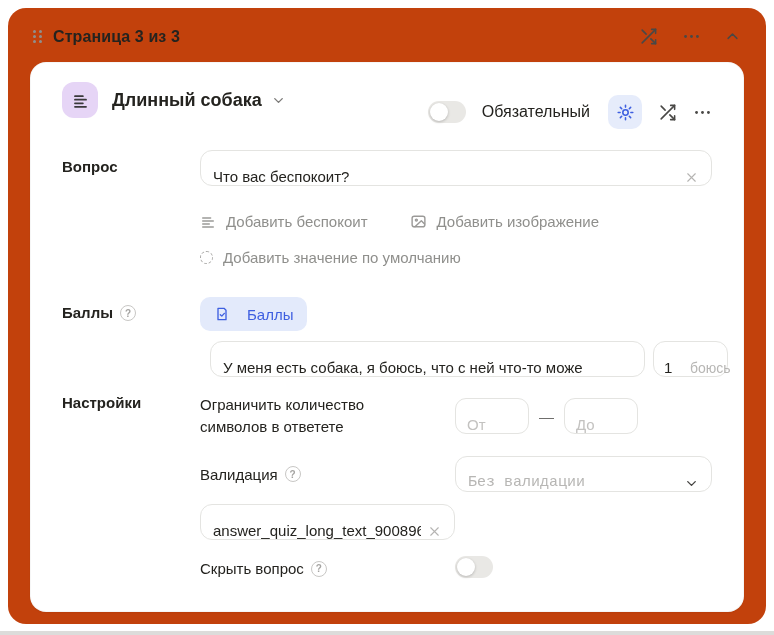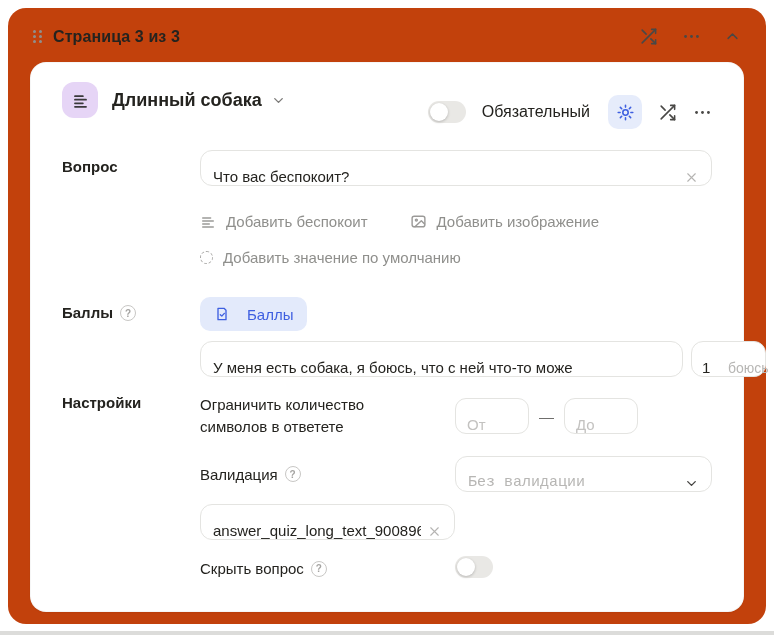--- a/index.html
+++ b/index.html
@@ -96,21 +96,21 @@
   }
   .help-inline { margin-left:7px; margin-top:0; align-self:center; }
   
   .chip {
     display:inline-flex; align-items:center; gap:17px; height:34px; padding:0 14px;
     border-radius:10px; background:#e3eafb; color:#3e5fe0; font-size:15px;
     border:none; cursor:pointer; font-family:inherit;
   }
   
   .answer-line { display:flex; gap:8px; }
-  .answer-input { width:483px; }
+  .answer-input { width:435px;margin-left:10px; }
   .points-input { width:75px; padding:0 10px; }
   .points-input input { width:20px; flex:0 0 auto; }
   .points-suffix { margin-left:auto; color:#b7b6b4; font-size:14px; }
   
   .sub-row { display:grid; grid-template-columns:255px 1fr; align-items:center; }
   .sub-label { font-size:15px; display:flex; align-items:center; }
   .limit-text { line-height:22px; padding-right:44px; }
   .mt-validation { margin-top:18px; }
   .mt-identifier { margin-top:12px; }
   .mt-hide { margin-top:16px; }

